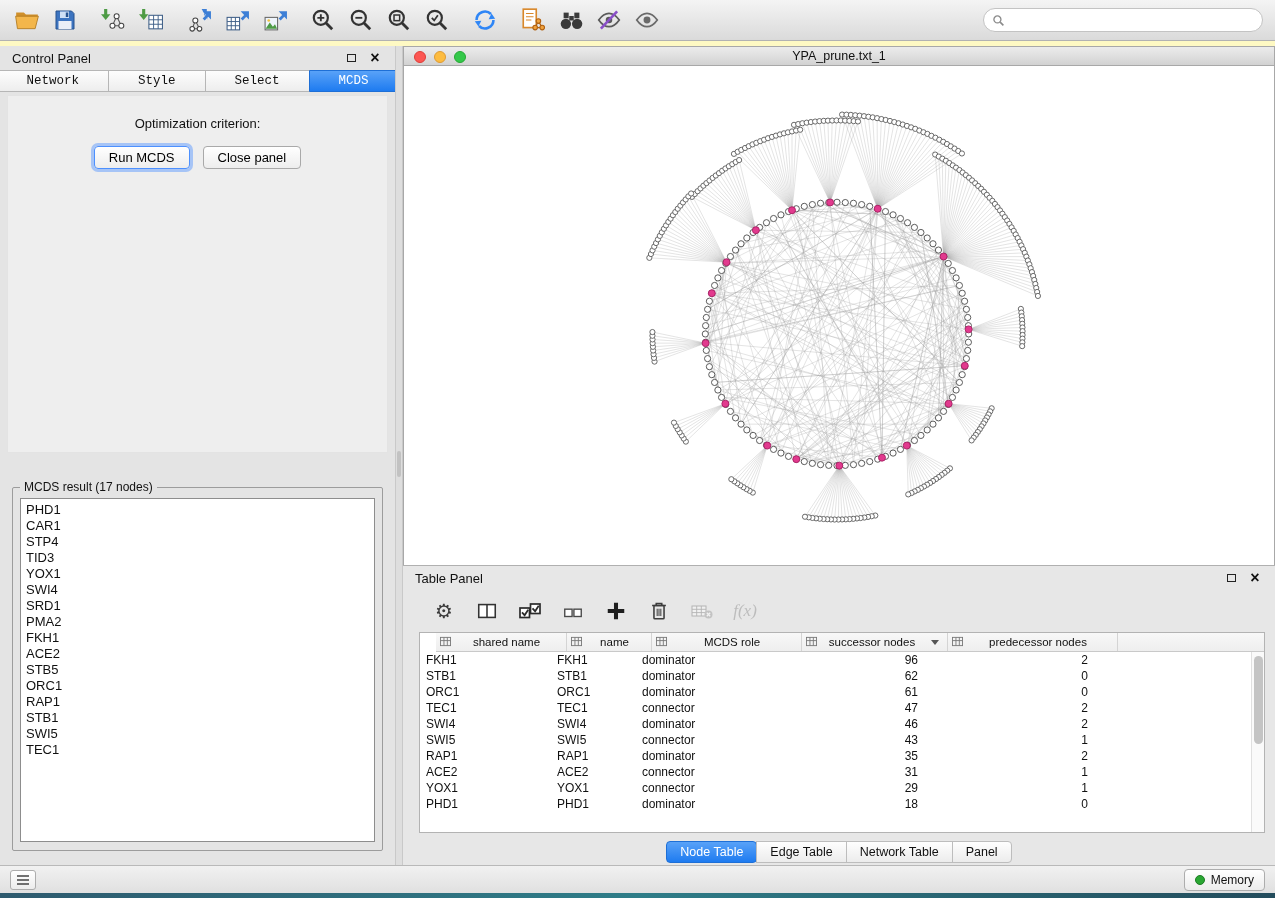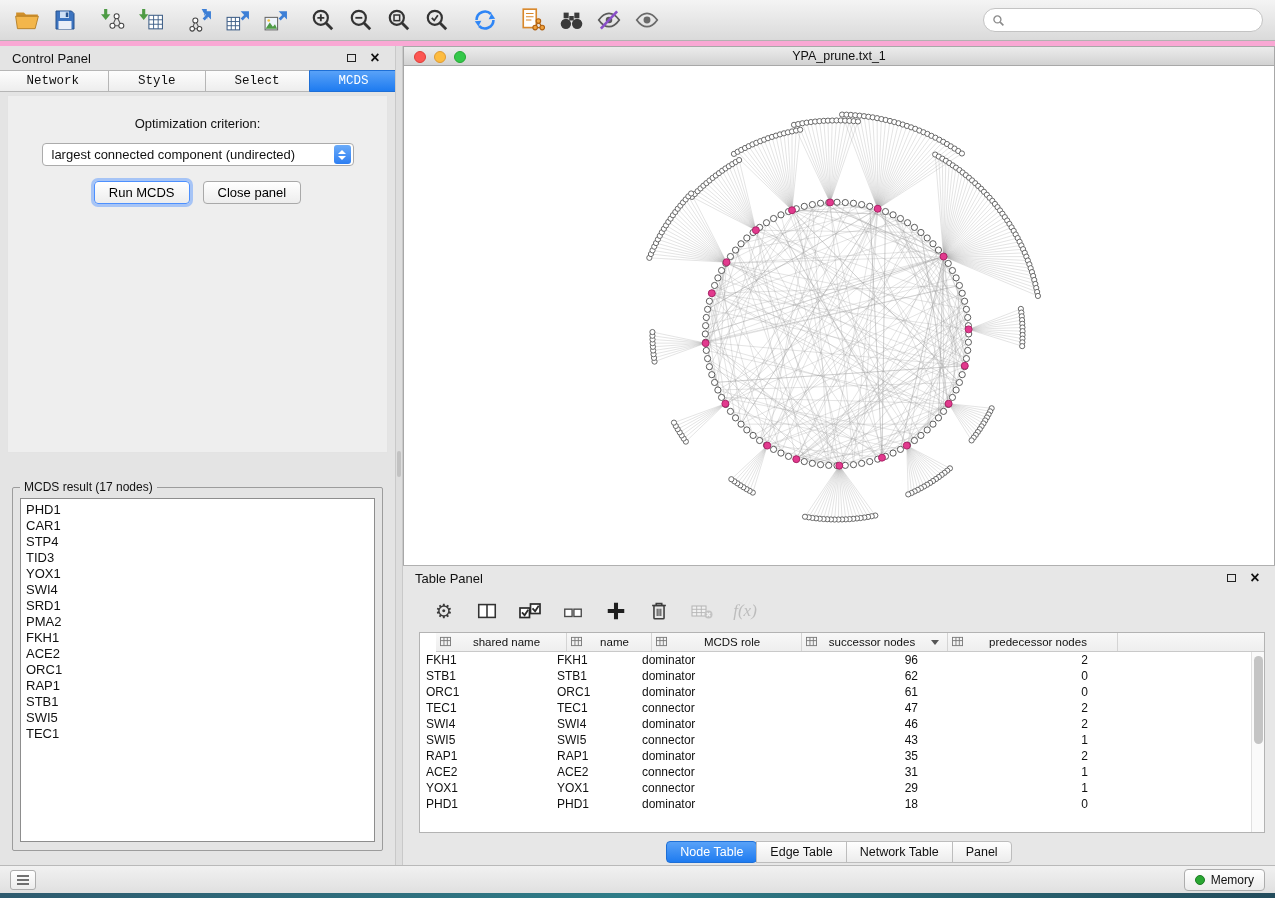--- a/index.html
+++ b/index.html
@@ -1,19 +1,19 @@
 <!DOCTYPE html>
 <html><head>
 <meta charset="utf-8">
 <style>
   * { box-sizing: border-box; margin: 0; padding: 0; }
   html, body { width: 1275px; height: 898px; overflow: hidden; }
   body { font-family: "Liberation Sans", sans-serif; font-size: 13px; color: #111;
          background: linear-gradient(90deg,#2e5a6e,#2f7d88,#234c5c); }
-  .app { width: 1275px; height: 893px; display: flex; flex-direction: column; background:#f9a8d4; }
+  .app { width: 1275px; height: 893px; display: flex; flex-direction: column; background:#fef9c3; }
 
   
   .toolbar { height: 41px; flex: 0 0 41px; background: linear-gradient(#f4f4f4,#dadada);
              border-bottom: 1px solid #b2b2b2; display: flex; align-items: center; padding: 0 12px; }
   .tb-group { display: flex; align-items: center; gap: 8px; margin-right: 18px; }
   .tb-btn { width: 30px; height: 30px; display: flex; align-items: center; justify-content: center; cursor: default; }
   .tb-btn svg { display: block; }
   .search-box { margin-left: auto; width: 280px; height: 24px; background: #fff; border: 1px solid #c3c3c3;
                 border-radius: 12px; display: flex; align-items: center; padding: 0 8px; gap: 5px; }
   .search-box input { border: none; outline: none; flex: 1; font-size: 12px; font-family: "Liberation Sans", sans-serif; background: transparent; }
@@ -285,46 +285,40 @@
 
       <div class="cp-tabs">
           <div class="cp-tab">Network</div>
           <div class="cp-tab">Style</div>
           <div class="cp-tab">Select</div>
           <div class="cp-tab active">MCDS</div>
         </div>
 
       <div class="cp-pane">
         <div class="opt-label">Optimization criterion:</div>
-        <div class="dropdown">
-          <span class="dd-text">largest connected component (undirected)</span>
-          <span class="dd-stepper">
-              <span class="dd-up"></span>
-              <span class="dd-down"></span>
-            </span>
-        </div>
         <div class="cp-buttons">
           <button class="mac-btn focused">Run MCDS</button>
           <button class="mac-btn">Close panel</button>
         </div>
       </div>
 
       <fieldset class="result-fieldset">
         <legend>MCDS result (17 nodes)</legend>
         <div class="listbox">
             <div class="list-item">PHD1</div>
             <div class="list-item">CAR1</div>
             <div class="list-item">STP4</div>
             <div class="list-item">TID3</div>
             <div class="list-item">YOX1</div>
             <div class="list-item">SWI4</div>
             <div class="list-item">SRD1</div>
             <div class="list-item">PMA2</div>
             <div class="list-item">FKH1</div>
             <div class="list-item">ACE2</div>
+            <div class="list-item">STB5</div>
             <div class="list-item">ORC1</div>
             <div class="list-item">RAP1</div>
             <div class="list-item">STB1</div>
             <div class="list-item">SWI5</div>
             <div class="list-item">TEC1</div>
           </div>
       </fieldset>
     </div>
 
     <div class="splitter">

